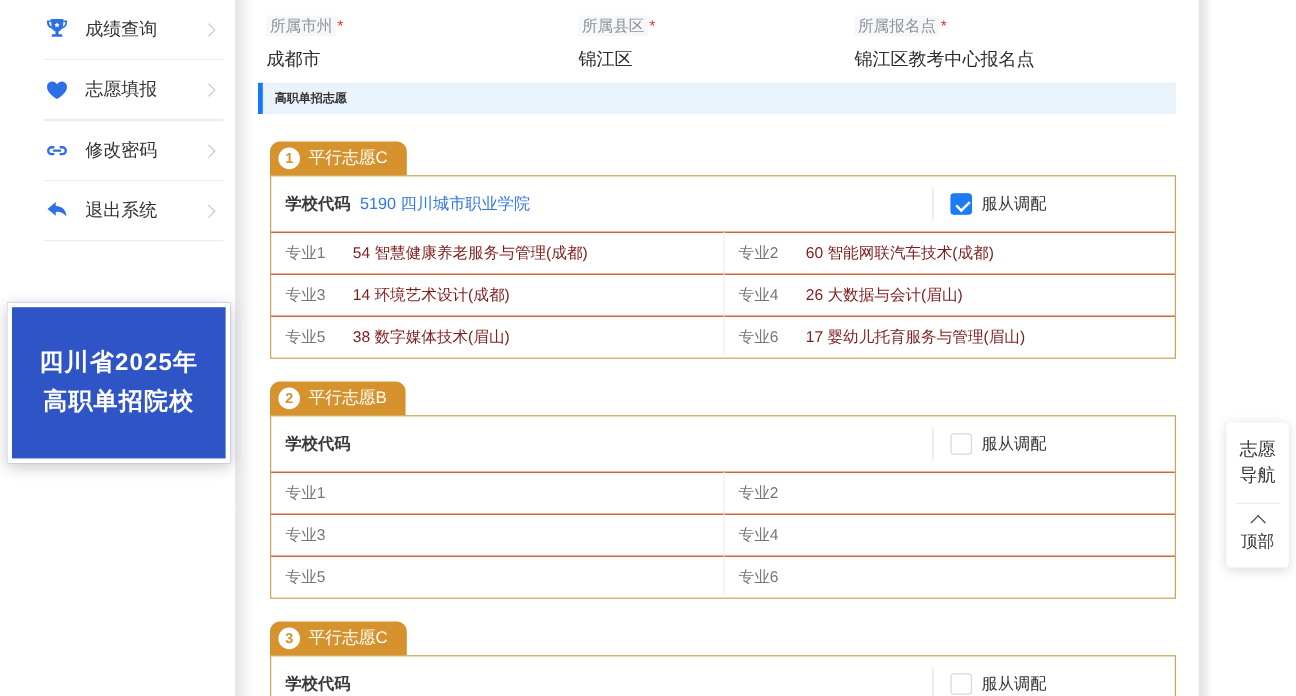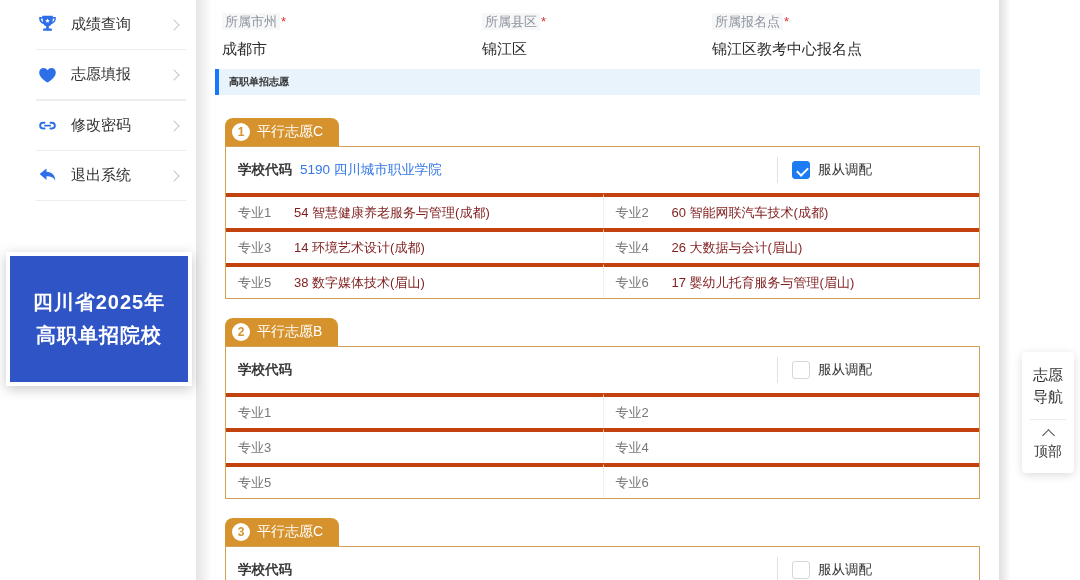--- a/index.html
+++ b/index.html
@@ -61,21 +61,21 @@
   .obey-div { width:1px; height:26px; background:#e2e2e2; margin-right:14px; }
   .cb { width:18px; height:18px; border:1px solid #d4d7dc; border-radius:3px; background:#fff;
     position:relative; flex:none; cursor:pointer; }
   .cb.checked { background:#1d7bf4; border-color:#1d7bf4; }
   .cb.checked::after { content:""; position:absolute; left:5.5px; top:2.5px; width:5px; height:9px;
     border-right:2px solid #fff; border-bottom:2px solid #fff; transform:rotate(45deg); }
   .obey-label { font-size:13.5px; color:#333; margin-left:8px; }
 
   .majors { display:grid; grid-template-columns:1fr 1fr; }
   .major-cell { display:flex; align-items:center; height:35px; padding:0 12px;
-    border-top:4px solid #c2410c; }
+    border-top:1px solid #c2410c; }
   .major-cell:nth-child(even) { border-left:1px solid #f0f0f0; }
   .m-label { font-size:13px; color:#777; width:44px; flex:none; }
   .m-value { font-size:13px; color:#7f1d1d; margin-left:12px; cursor:pointer; min-height:14px; flex:1; }
 
   
   .float-nav { position:absolute; left:1022px; top:352px; width:52px; background:#fff;
     border-radius:4px; box-shadow:0 2px 10px rgba(0,0,0,0.14); padding:12px 0 12px;
     text-align:center; }
   .nav-btn { font-size:15px; color:#333; line-height:22px; cursor:pointer; }
   .nav-sep { height:1px; background:#ececec; margin:11px 8px; }

